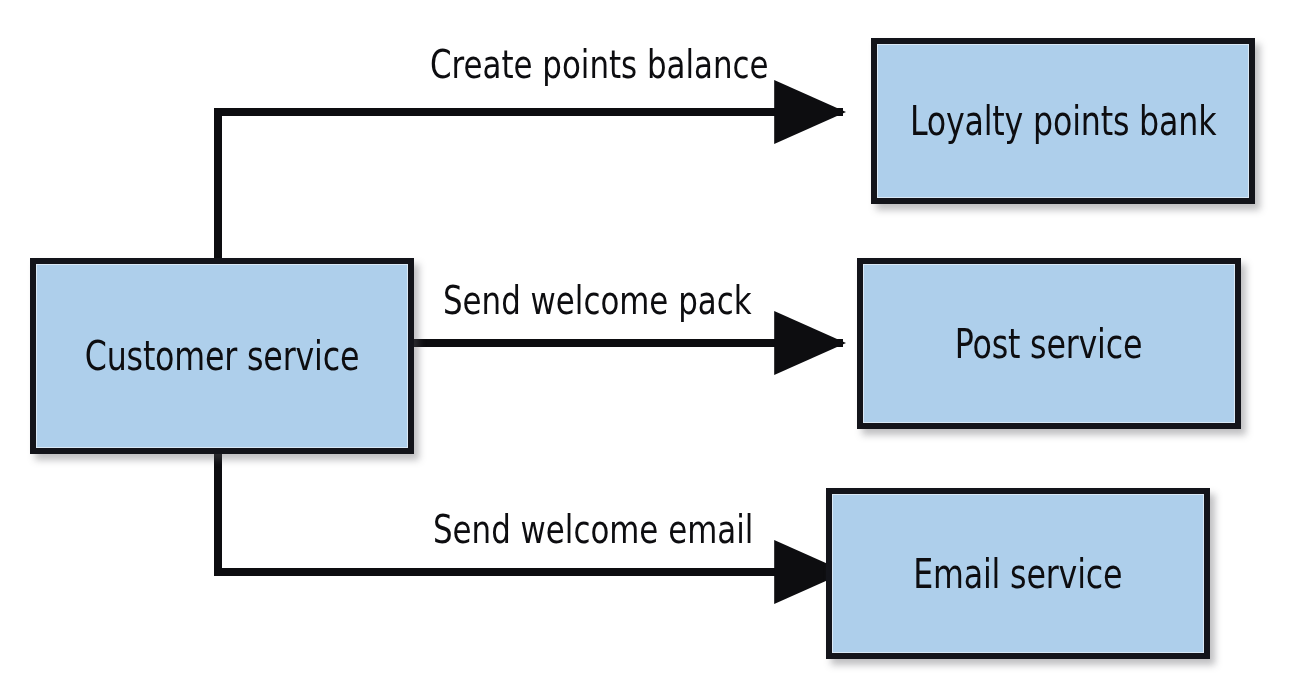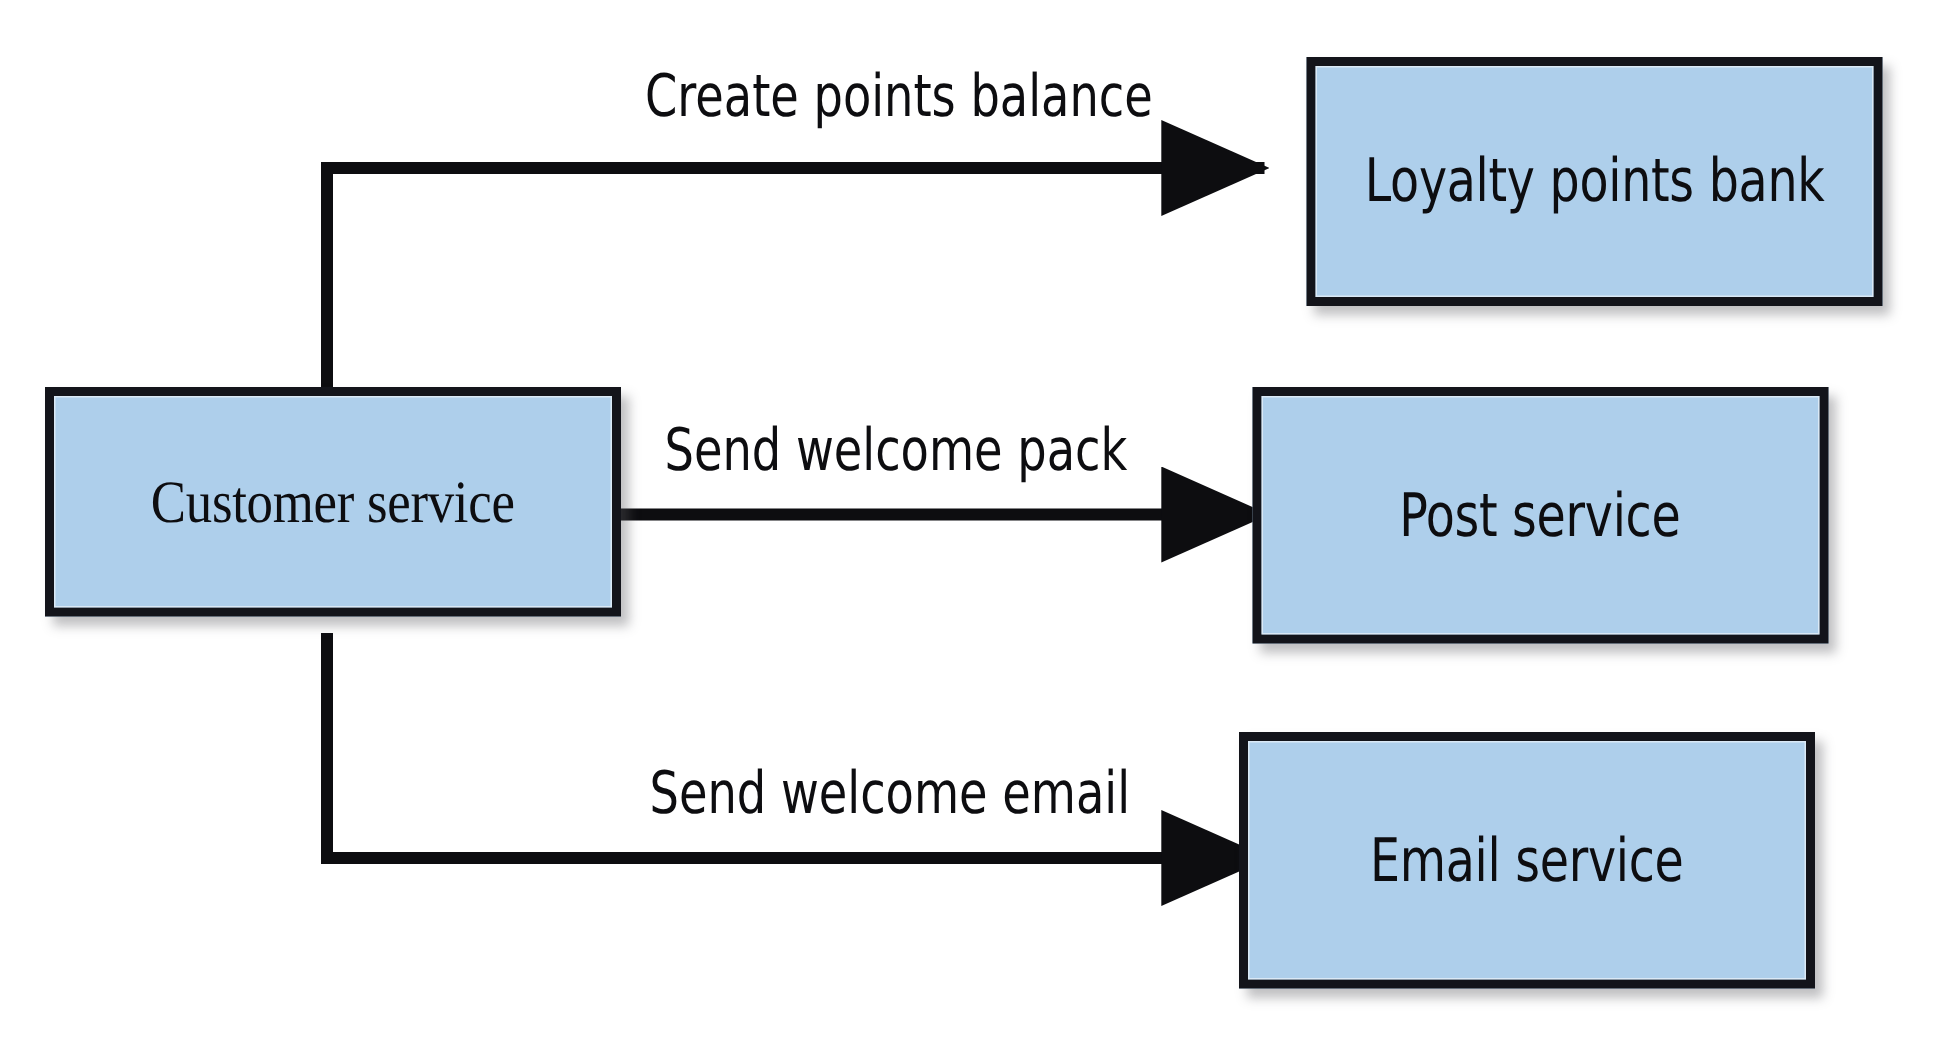--- a/index.html
+++ b/index.html
@@ -55,23 +55,23 @@
   }
   .edge-label {
     position: absolute;
     color: #0d0d10;
     font-size: 39px;
     line-height: 1;
     white-space: nowrap;
     transform: scaleX(0.88);
     transform-origin: left center;
   }
-  #node-customer-service { left: 30px;  top: 258px; width: 384px; height: 153px; font-family: Liberation Serif, serif; }
+  #node-customer-service { left: 30px;  top: 258px; width: 384px; height: 196px; }
   #node-loyalty-points-bank { left: 857px; top: 38px;  width: 384px; height: 166px; margin-left: 14px; }
-  #node-post-service { left: 835px; top: 258px; width: 384px; height: 171px; }
+  #node-post-service { left: 857px; top: 258px; width: 384px; height: 171px; }
   #node-email-service { left: 826px; top: 488px; width: 384px; height: 171px; }
 
   #edge-label-create-points-balance { left: 430px; top: 45px; }
   #edge-label-send-welcome-pack     { left: 443px; top: 281px; }
   #edge-label-send-welcome-email    { left: 433px; top: 510px; }
 </style>
 </head>
 <body>
 
 <div id="diagram-canvas">

